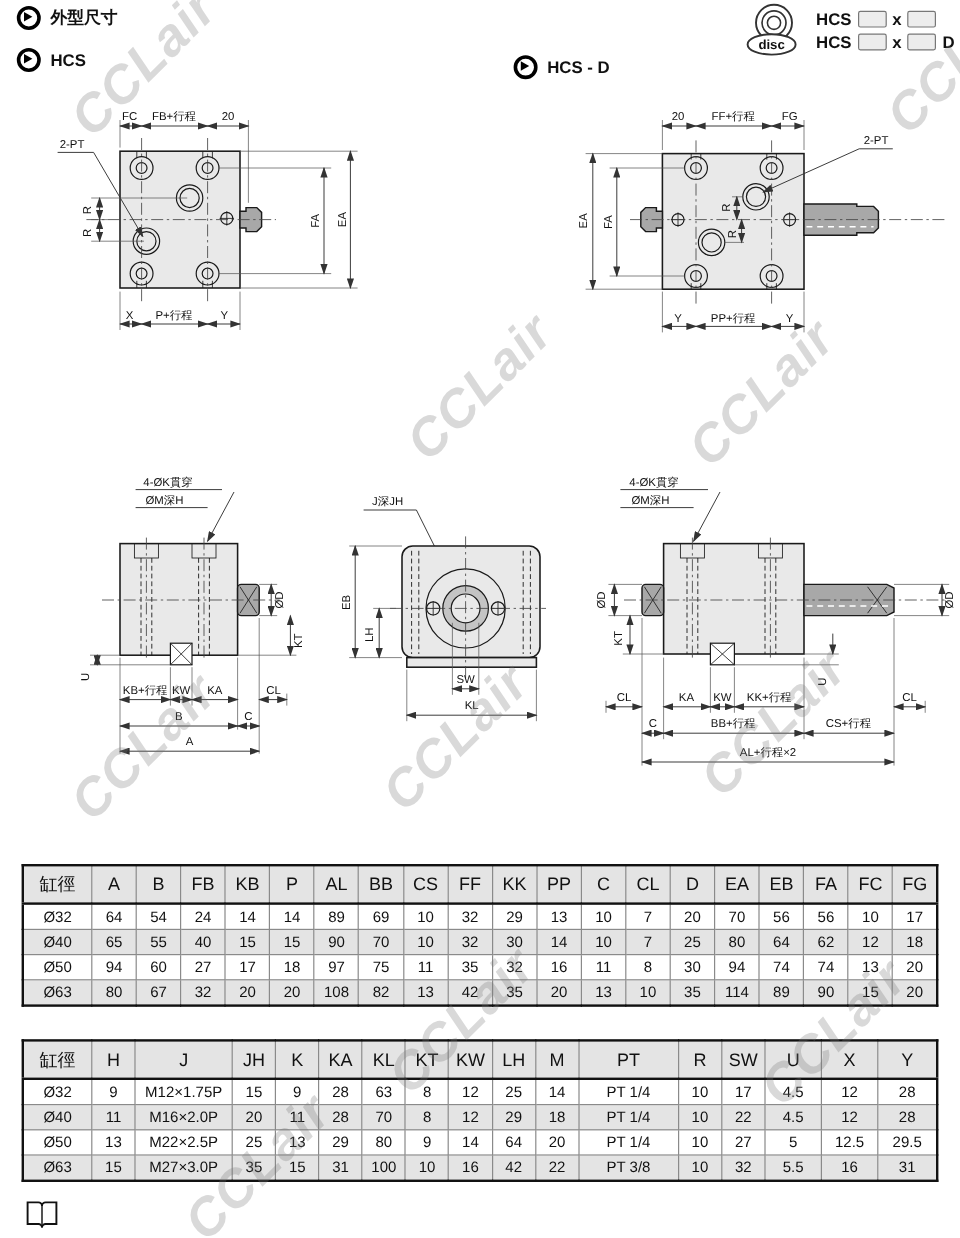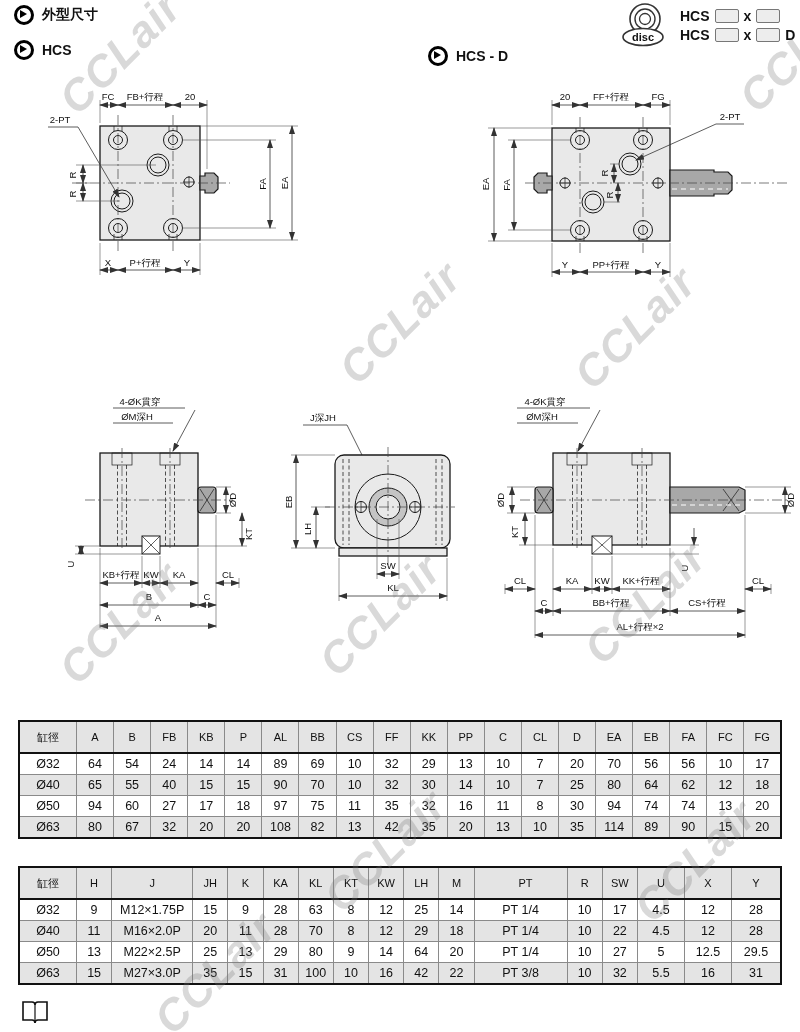--- a/index.html
+++ b/index.html
@@ -35,29 +35,29 @@
   .dim{fill:none;stroke:#333;stroke-width:.8;}
   .ext{fill:none;stroke:#555;stroke-width:.6;}
   .cl{fill:none;stroke:#444;stroke-width:.7;stroke-dasharray:10 3 2 3;}
   .dsh{fill:none;stroke:#1a1a1a;stroke-width:.75;stroke-dasharray:4 2.5;}
   .wdsh{fill:none;stroke:#fff;stroke-width:1.2;stroke-dasharray:5 4;}
   
   table{position:absolute;left:18px;width:764px;border-collapse:collapse;table-layout:fixed;z-index:2;
         font-size:12.5px;}
   #table1{top:720px;} #table2{top:866px;}
   th,td{border:1px solid #8a8a8a;text-align:center;padding:0;}
-  th{height:30px;font-weight:400;font-size:11px;background:#e4e4e4;}
+  th{height:30px;font-weight:400;font-size:15px;background:#e4e4e4;}
   td{height:20px;background:#fff;}
   tr[data-stripe="on"] td{background:#e4e4e4;}
   table{border:2px solid #111;}
   thead tr{border-bottom:2px solid #111;}
   #table1 th:first-child{width:56px;}
   #table2 th:nth-child(1){width:56px;}
   #table2 th:nth-child(3){width:80px;}
-  #table2 th:nth-child(12){width:82px;padding-left:10px;}
+  #table2 th:nth-child(12){width:82px;}
   #table2 th:nth-child(15){width:46px;}
   #table2 th:nth-child(16){width:46px;}
   #table2 th:nth-child(17){width:48px;}
   
   .note{position:absolute;left:20px;top:1000px;display:flex;align-items:center;gap:10px;z-index:2;}
   .note .nt{font-size:13.5px;font-weight:700;}
 </style>
 </head>
 <body>
 

